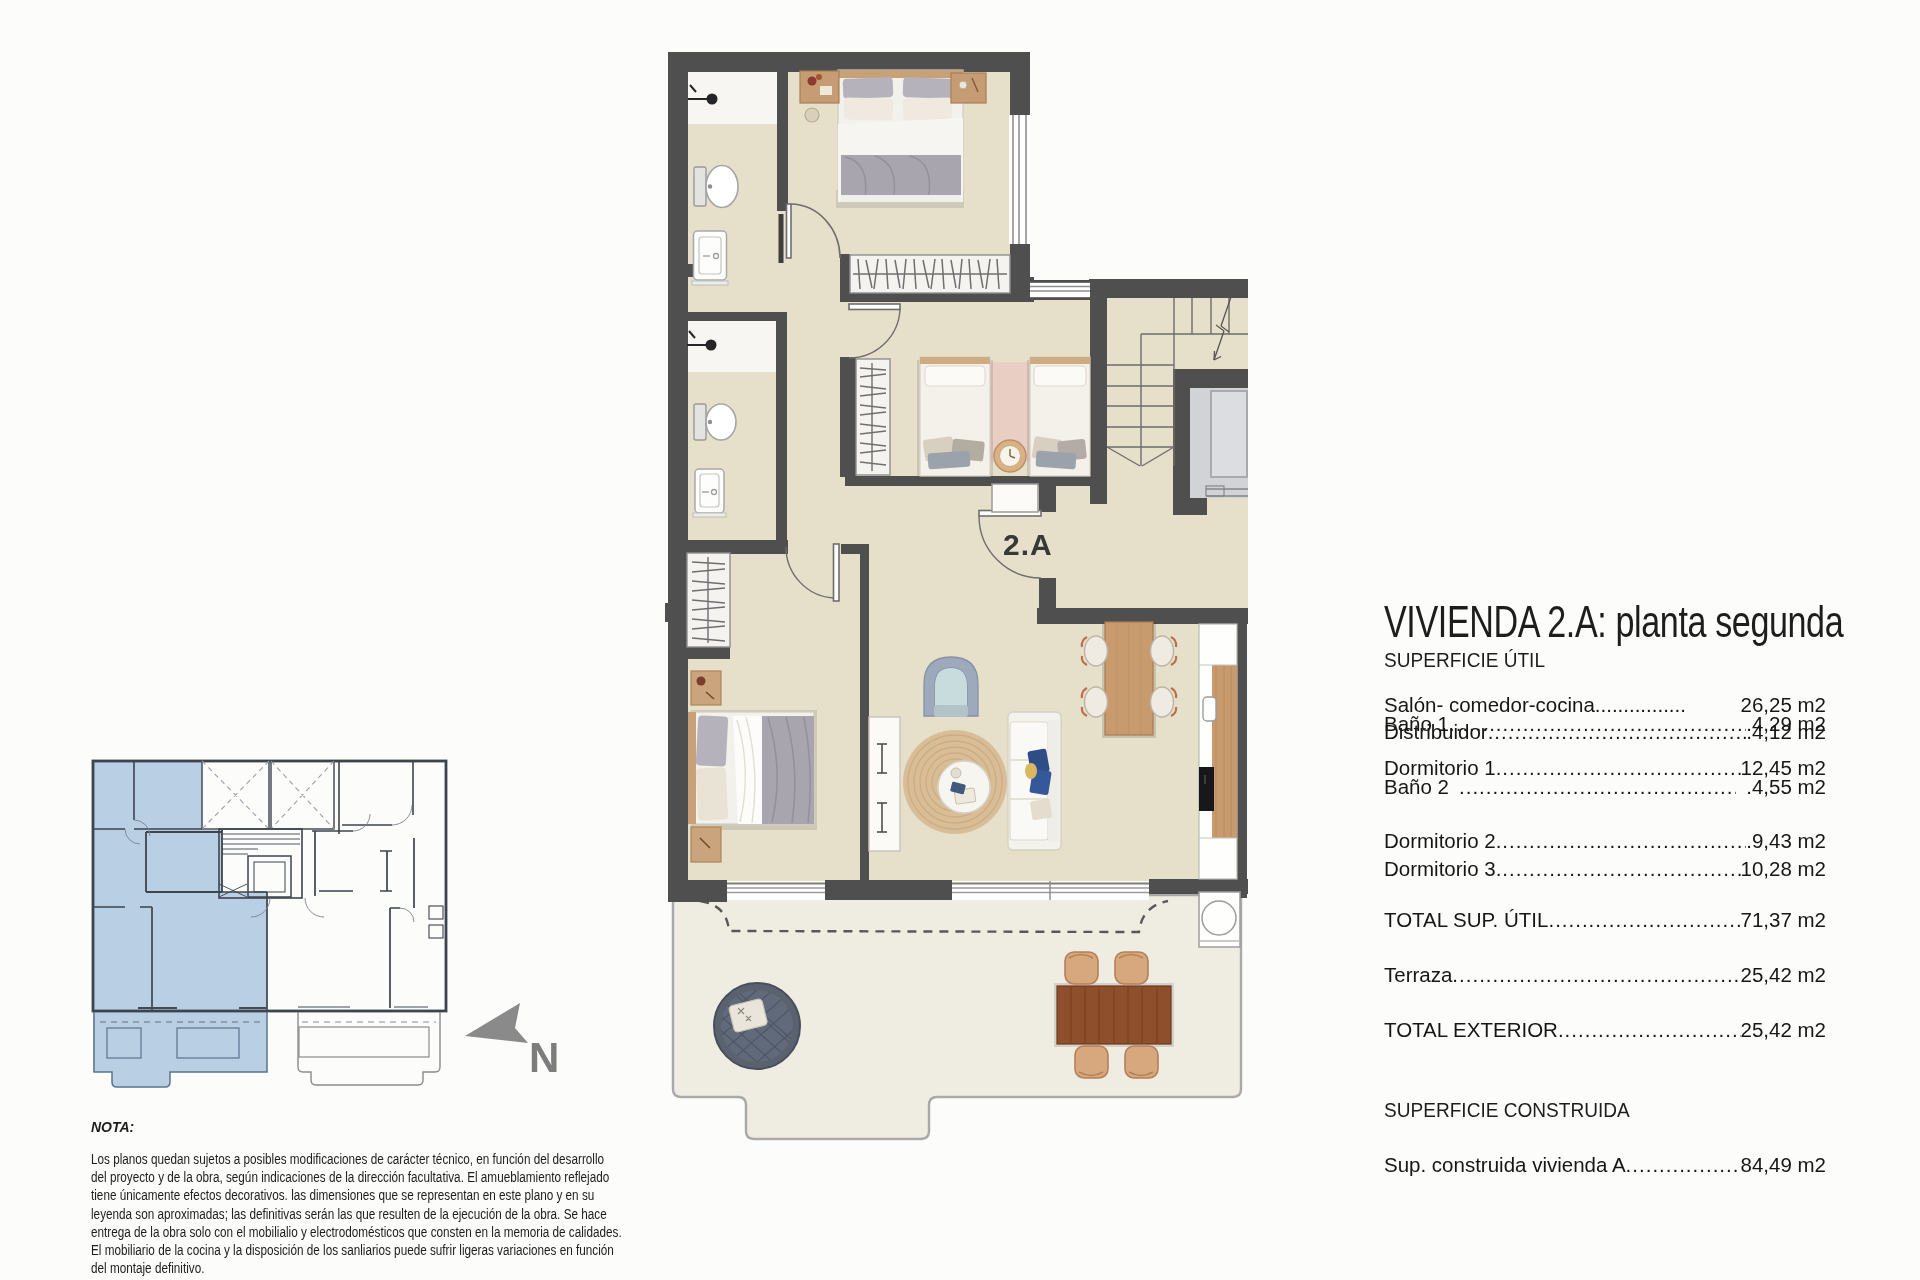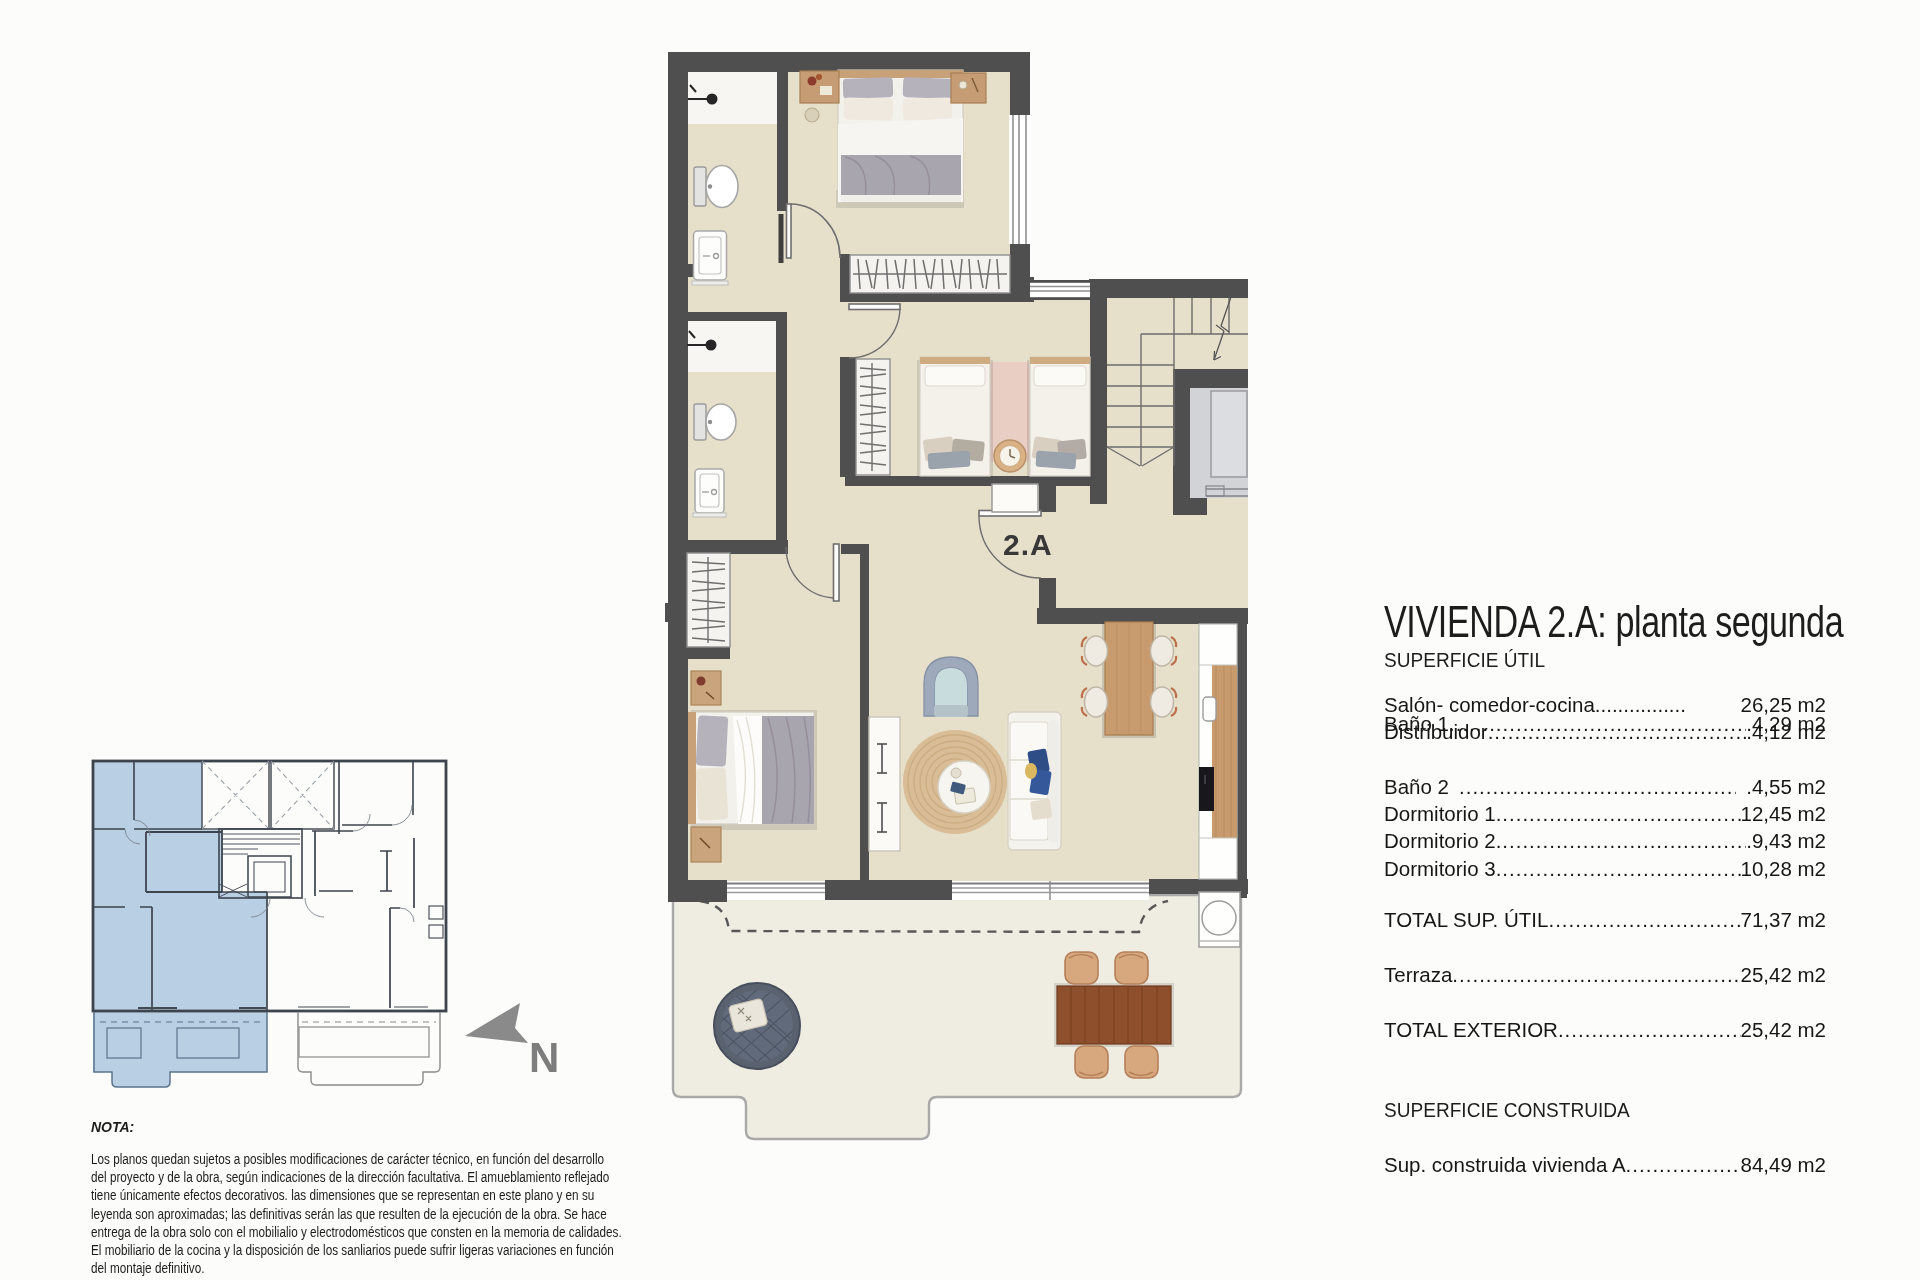--- a/index.html
+++ b/index.html
@@ -590,21 +590,21 @@
 <div class="row" style="top:712px;">
     <span class="lbl">Baño 1</span>
     <span class="dots">..............................................</span>
     <span class="val">.4,29 m2</span>
   </div>
 <div class="row" style="top:775px;gap:10px;">
     <span class="lbl">Baño 2</span>
     <span class="dots">..............................................</span>
     <span class="val">.4,55 m2</span>
   </div>
-<div class="row" style="top:802px;">
+<div class="row" style="top:756px;">
     <span class="lbl">Dormitorio 1</span>
     <span class="dots">..............................................</span>
     <span class="val">12,45 m2</span>
   </div>
 <div class="row" style="top:829px;">
     <span class="lbl">Dormitorio 2</span>
     <span class="dots">..............................................</span>
     <span class="val">.9,43 m2</span>
   </div>
 <div class="row" style="top:857px;">

